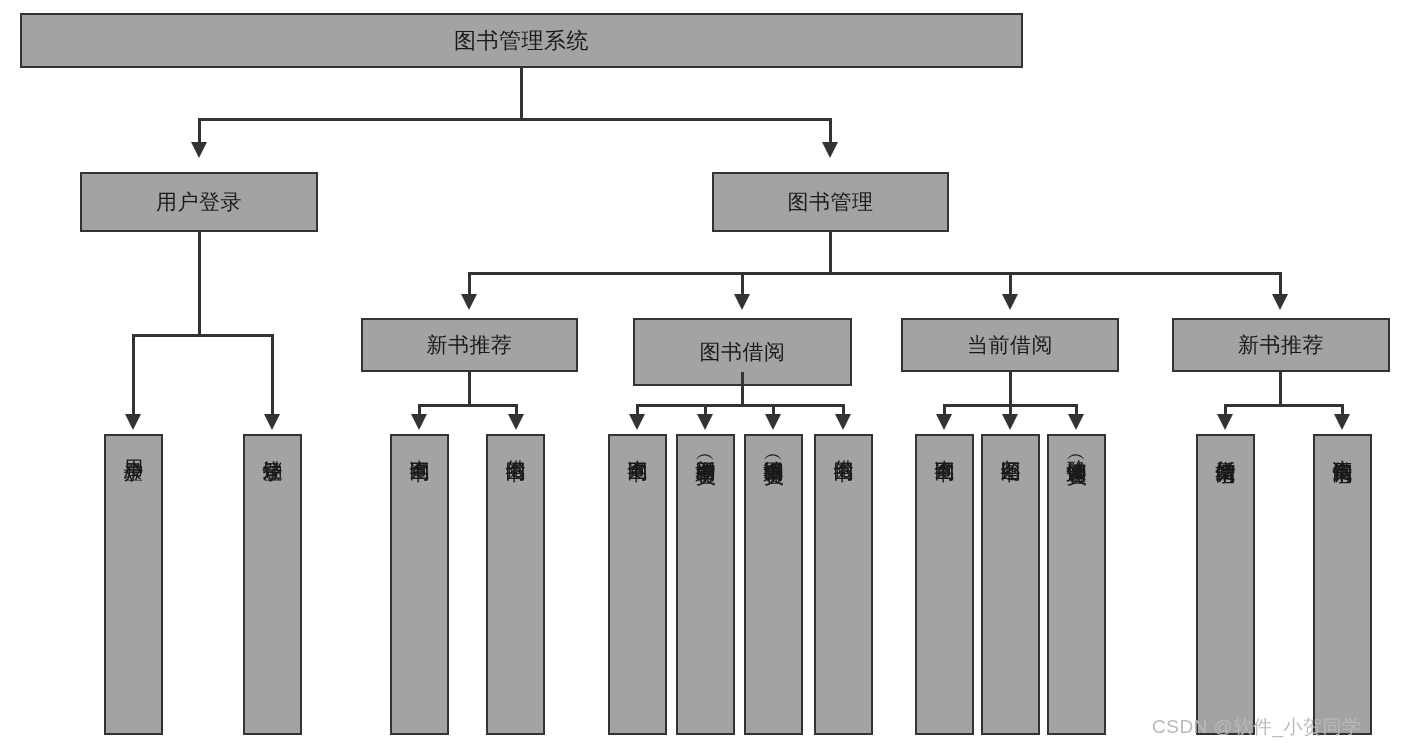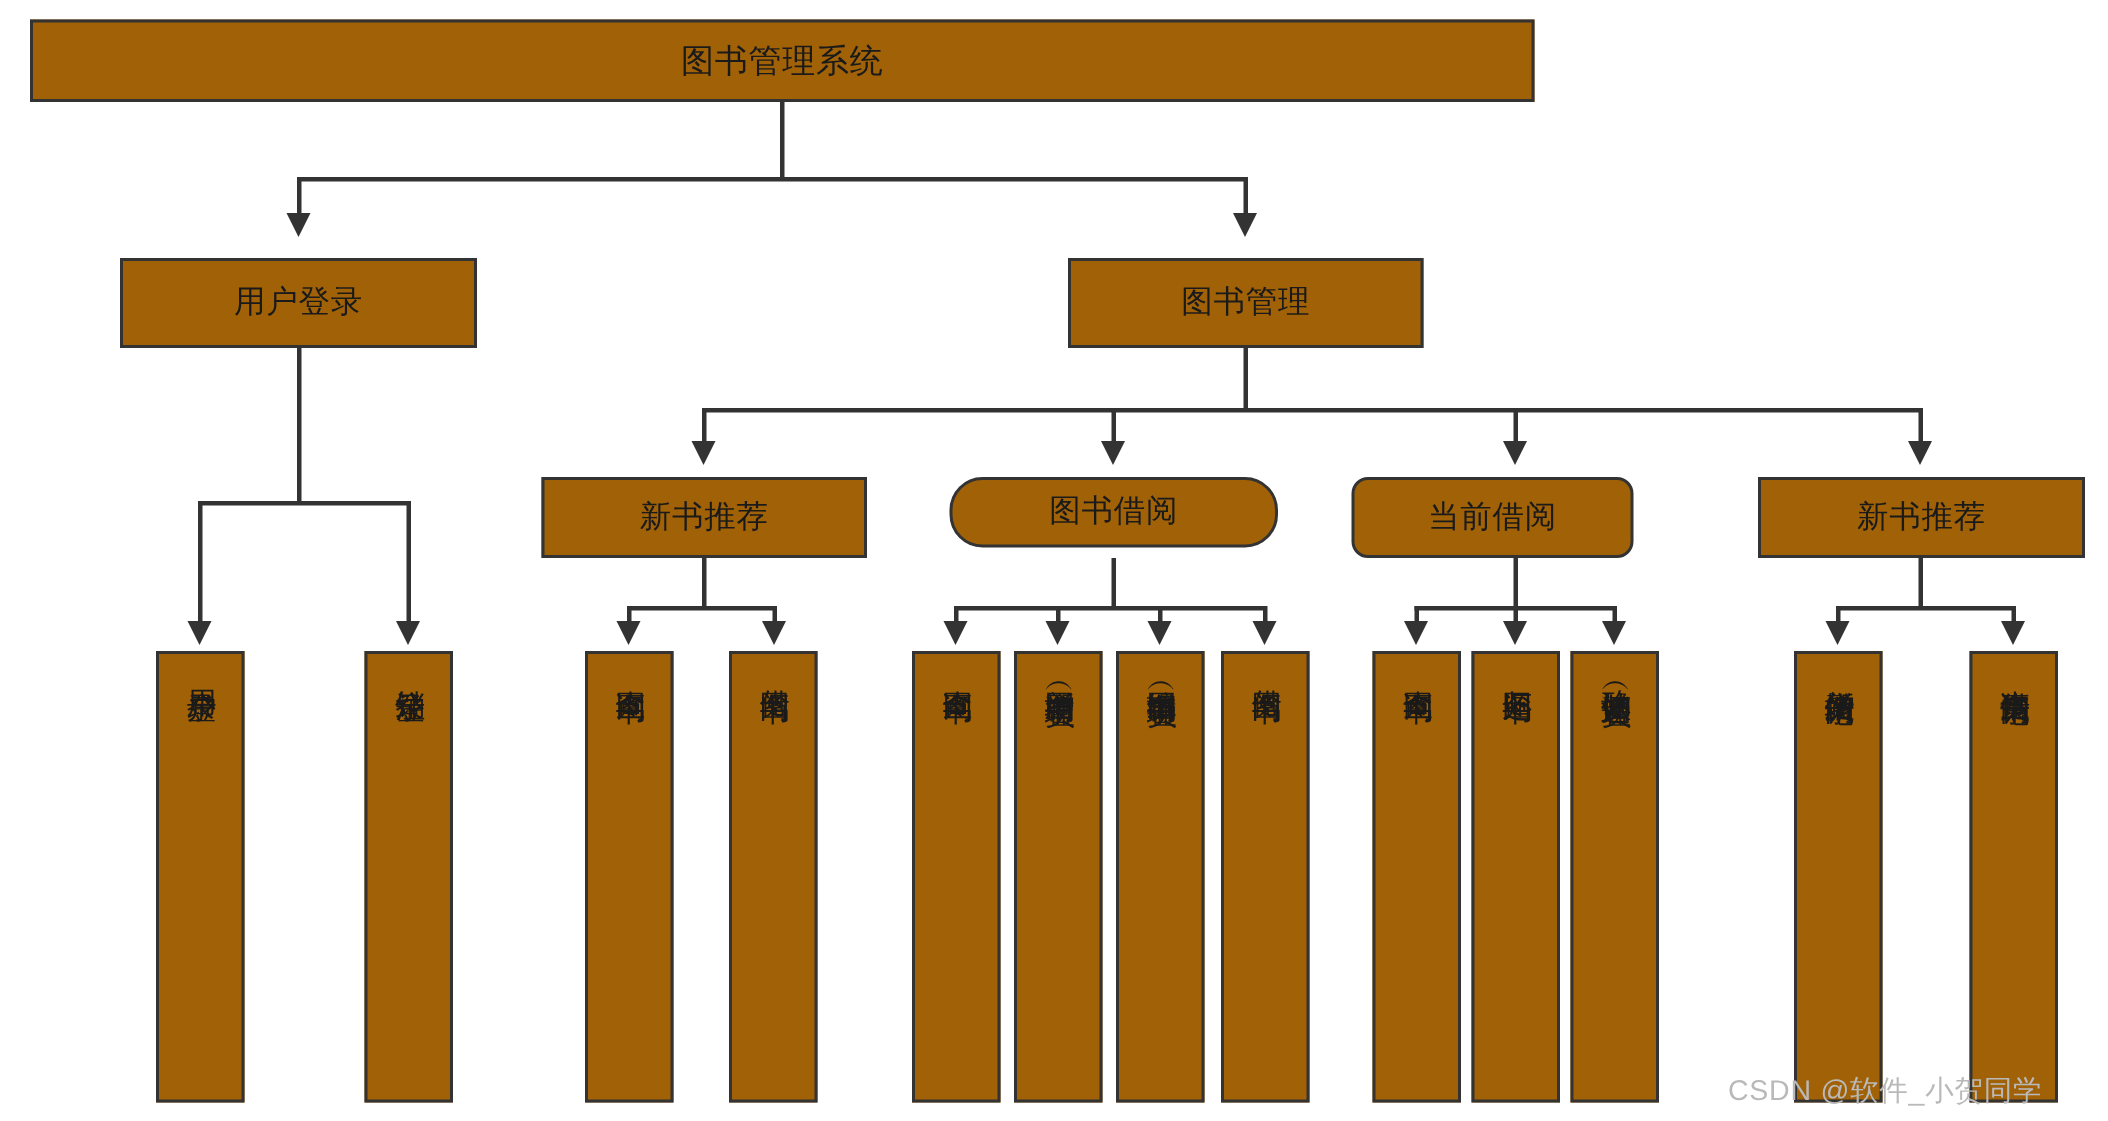--- a/index.html
+++ b/index.html
@@ -15,21 +15,21 @@
     position: relative;
     width: 1405px;
     height: 747px;
     background: #ffffff;
     overflow: hidden;
   }
   
   .node {
     position: absolute;
     box-sizing: border-box;
-    background: #a16207;
+    background: #a3a3a3;
     border: 2.5px solid #333333;
     display: flex;
     align-items: center;
     justify-content: center;
     color: #1a1a1a;
   }
   .node .label {
     display: block;
     text-align: center;
     line-height: 1.18;
@@ -119,24 +119,24 @@
   <div class="edge v" style="left:741px; top:272px; width:2.5px; height:24px;"></div>
   <div class="arrow" style="left:734px; top:294px;"></div>
   <div class="edge v" style="left:1009px; top:272px; width:2.5px; height:24px;"></div>
   <div class="arrow" style="left:1002px; top:294px;"></div>
   <div class="edge v" style="left:1279px; top:272px; width:2.5px; height:24px;"></div>
   <div class="arrow" style="left:1272px; top:294px;"></div>
 
   <div class="node horiz" style="left:361px; top:318px; width:217px; height:54px;">
     <span class="label">新书推荐</span>
   </div>
-  <div class="node horiz" style="left:633px; top:318px; width:219px; height:47px;border-radius:22px;">
+  <div class="node horiz" style="left:633px; top:318px; width:219px; height:68px;">
     <span class="label">图书借阅</span>
   </div>
-  <div class="node horiz" style="left:901px; top:318px; width:188px; height:54px;border-radius:11px;">
+  <div class="node horiz" style="left:901px; top:318px; width:218px; height:54px;">
     <span class="label">当前借阅</span>
   </div>
   <div class="node horiz" style="left:1172px; top:318px; width:218px; height:54px;">
     <span class="label">新书推荐</span>
   </div>
 
   <div class="edge v" style="left:468px; top:372px; width:2.5px; height:34px;"></div>
   <div class="edge h" style="left:418px; top:404px; width:99px; height:2.5px;"></div>
   <div class="edge v" style="left:418px; top:404px; width:2.5px; height:12px;"></div>
   <div class="arrow" style="left:411px; top:414px;"></div>

